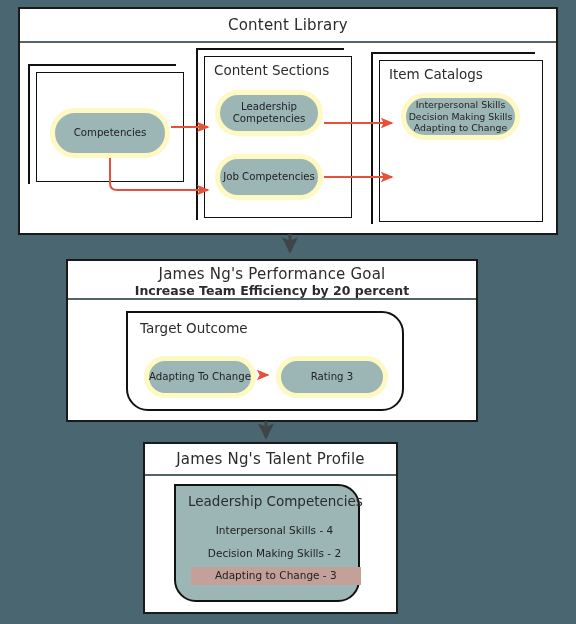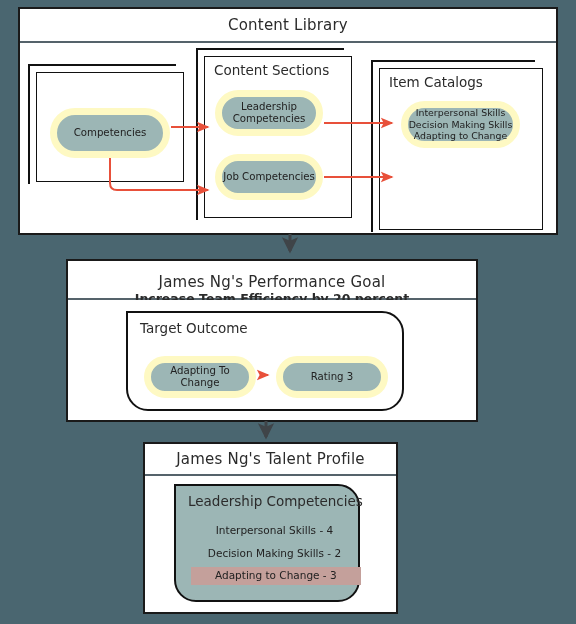--- a/index.html
+++ b/index.html
@@ -83,21 +83,21 @@
     top: 6px;
     font-size: 13.5px;
     color: #2b2b2b;
     white-space: nowrap;
   }
 
   
   .pill {
     position: absolute;
     background: #9cb6b5;
-    border: 7px solid #fef9c3;
+    border: 5px solid #fef9c3;
     border-radius: 26px;
     box-sizing: border-box;
     display: flex;
     align-items: center;
     justify-content: center;
     text-align: center;
     color: #222;
     line-height: 1.22;
   }
   .pill.small { font-size: 9.4px; }
@@ -169,33 +169,33 @@
     <div class="stack-label">Content Sections</div>
     <div class="pill mid" style="left:11px; top:34px; width:108px; height:46px; flex-direction:column;">
       <span>Leadership</span>
       <span>Competencies</span>
     </div>
     <div class="pill mid" style="left:11px; top:98px; width:108px; height:46px;">
       <span>Job Competencies</span>
     </div>
   </div>
 
-  <div class="stack" style="left:379px; top:68px; width:164px; height:162px;padding-left:16px;">
+  <div class="stack" style="left:379px; top:60px; width:164px; height:162px;padding-left:16px;">
     <div class="stack-shadow"></div>
     <div class="stack-box"></div>
     <div class="stack-label">Item Catalogs</div>
     <div class="pill small" style="left:22px; top:33px; width:119px; height:47px; flex-direction:column;">
       <span>Interpersonal Skills</span>
       <span>Decision Making Skills</span>
       <span>Adapting to Change</span>
     </div>
   </div>
 
   <div class="panel" style="left:66px; top:259px; width:412px; height:163px;">
-    <div class="panel-header" style="height:39px; padding-top:12px;">
+    <div class="panel-header" style="height:39px; padding-top:4px;">
       <div class="panel-title">James Ng's Performance Goal</div>
       <div class="panel-subtitle">Increase Team Efficiency by 20 percent</div>
     </div>
     <div class="panel-body" style="top:39px;"></div>
   </div>
 
   <div class="roundbox" style="left:126px; top:311px; width:278px; height:100px; background:#ffffff;">
     <div class="roundbox-label">Target Outcome</div>
     <div class="pill mid" style="left:16px; top:43px; width:112px; height:42px;">
       <span>Adapting To Change</span>

